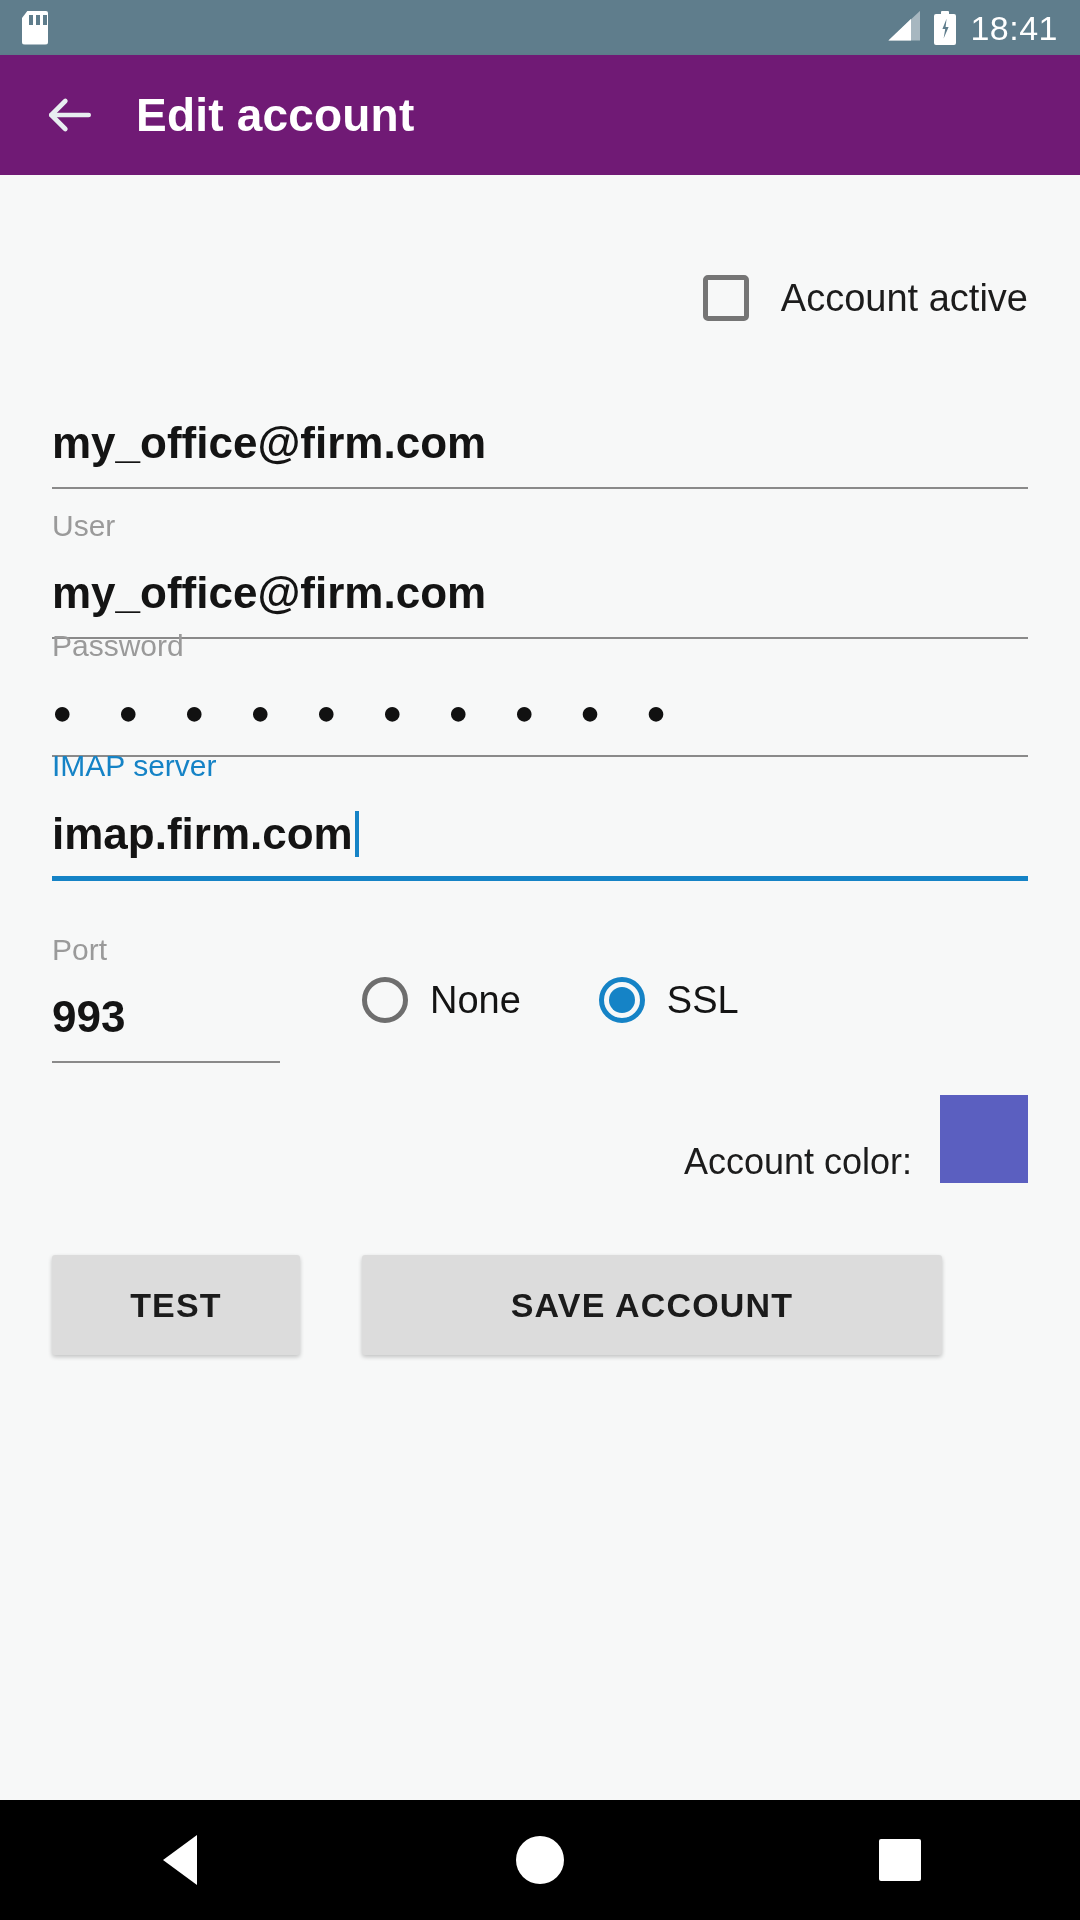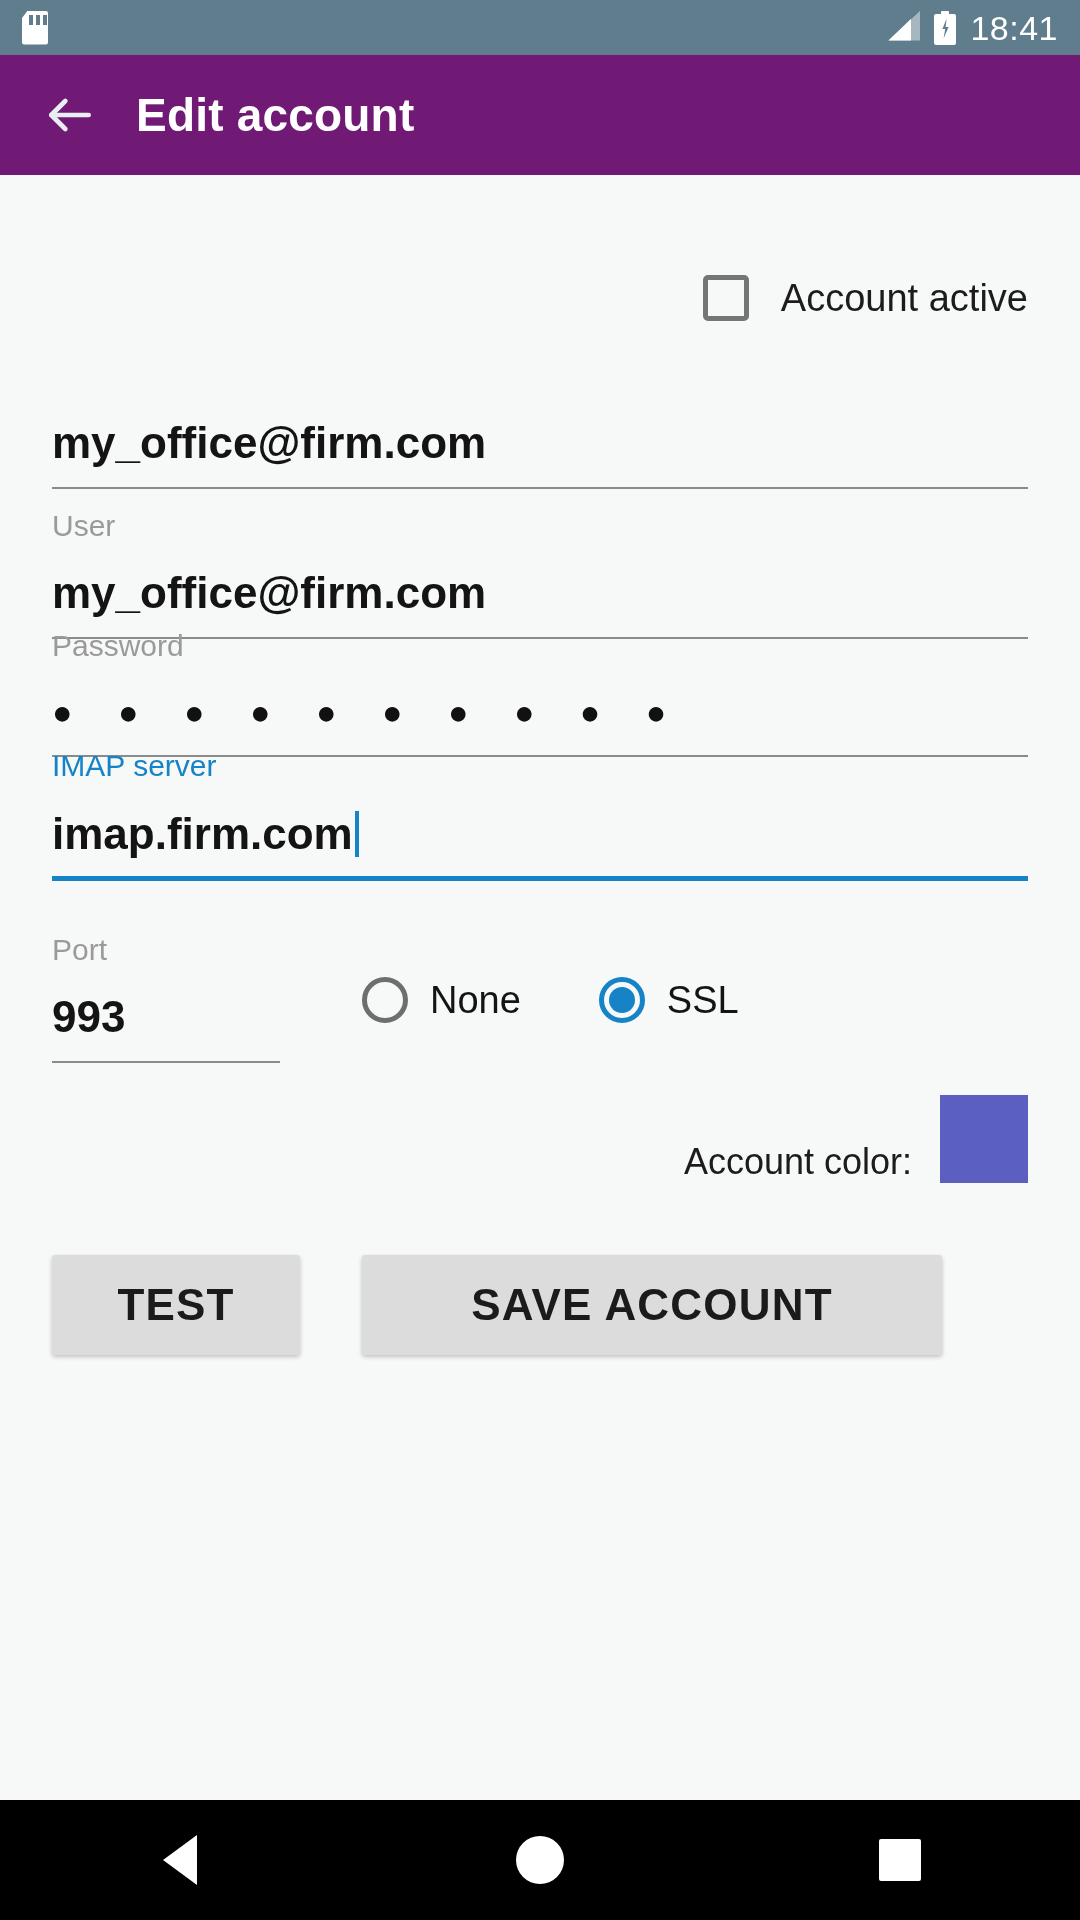--- a/index.html
+++ b/index.html
@@ -111,21 +111,21 @@
     position:absolute; right:52px; top:920px;
     display:flex; align-items:flex-end; gap:28px;
   }
   .color-label { font-size:36px; color:#1c1c1c; }
   .color-swatch { width:88px; height:88px; background:#5b5fc0; cursor:pointer; }
 
   .buttons-row { position:absolute; left:52px; top:1080px; width:976px; display:flex; gap:62px; }
   .btn {
     background:#dcdcdc; border:none; border-radius:3px;
     box-shadow:0 2px 4px rgba(0,0,0,.22);
-    font-size:44px; font-weight:700; color:#1b1b1b; letter-spacing:1.2px;
+    font-size:34px; font-weight:700; color:#1b1b1b; letter-spacing:1.2px;
     display:flex; align-items:center; justify-content:center;
     cursor:pointer; font-family:"Liberation Sans", sans-serif;
   }
   .btn-test { width:248px; height:100px; }
   .btn-save { width:580px; height:100px; }
 
   
   .nav-bar {
     position:absolute; bottom:0; left:0; width:1080px; height:120px;
     background:#000000; display:flex; align-items:center; justify-content:space-around;

